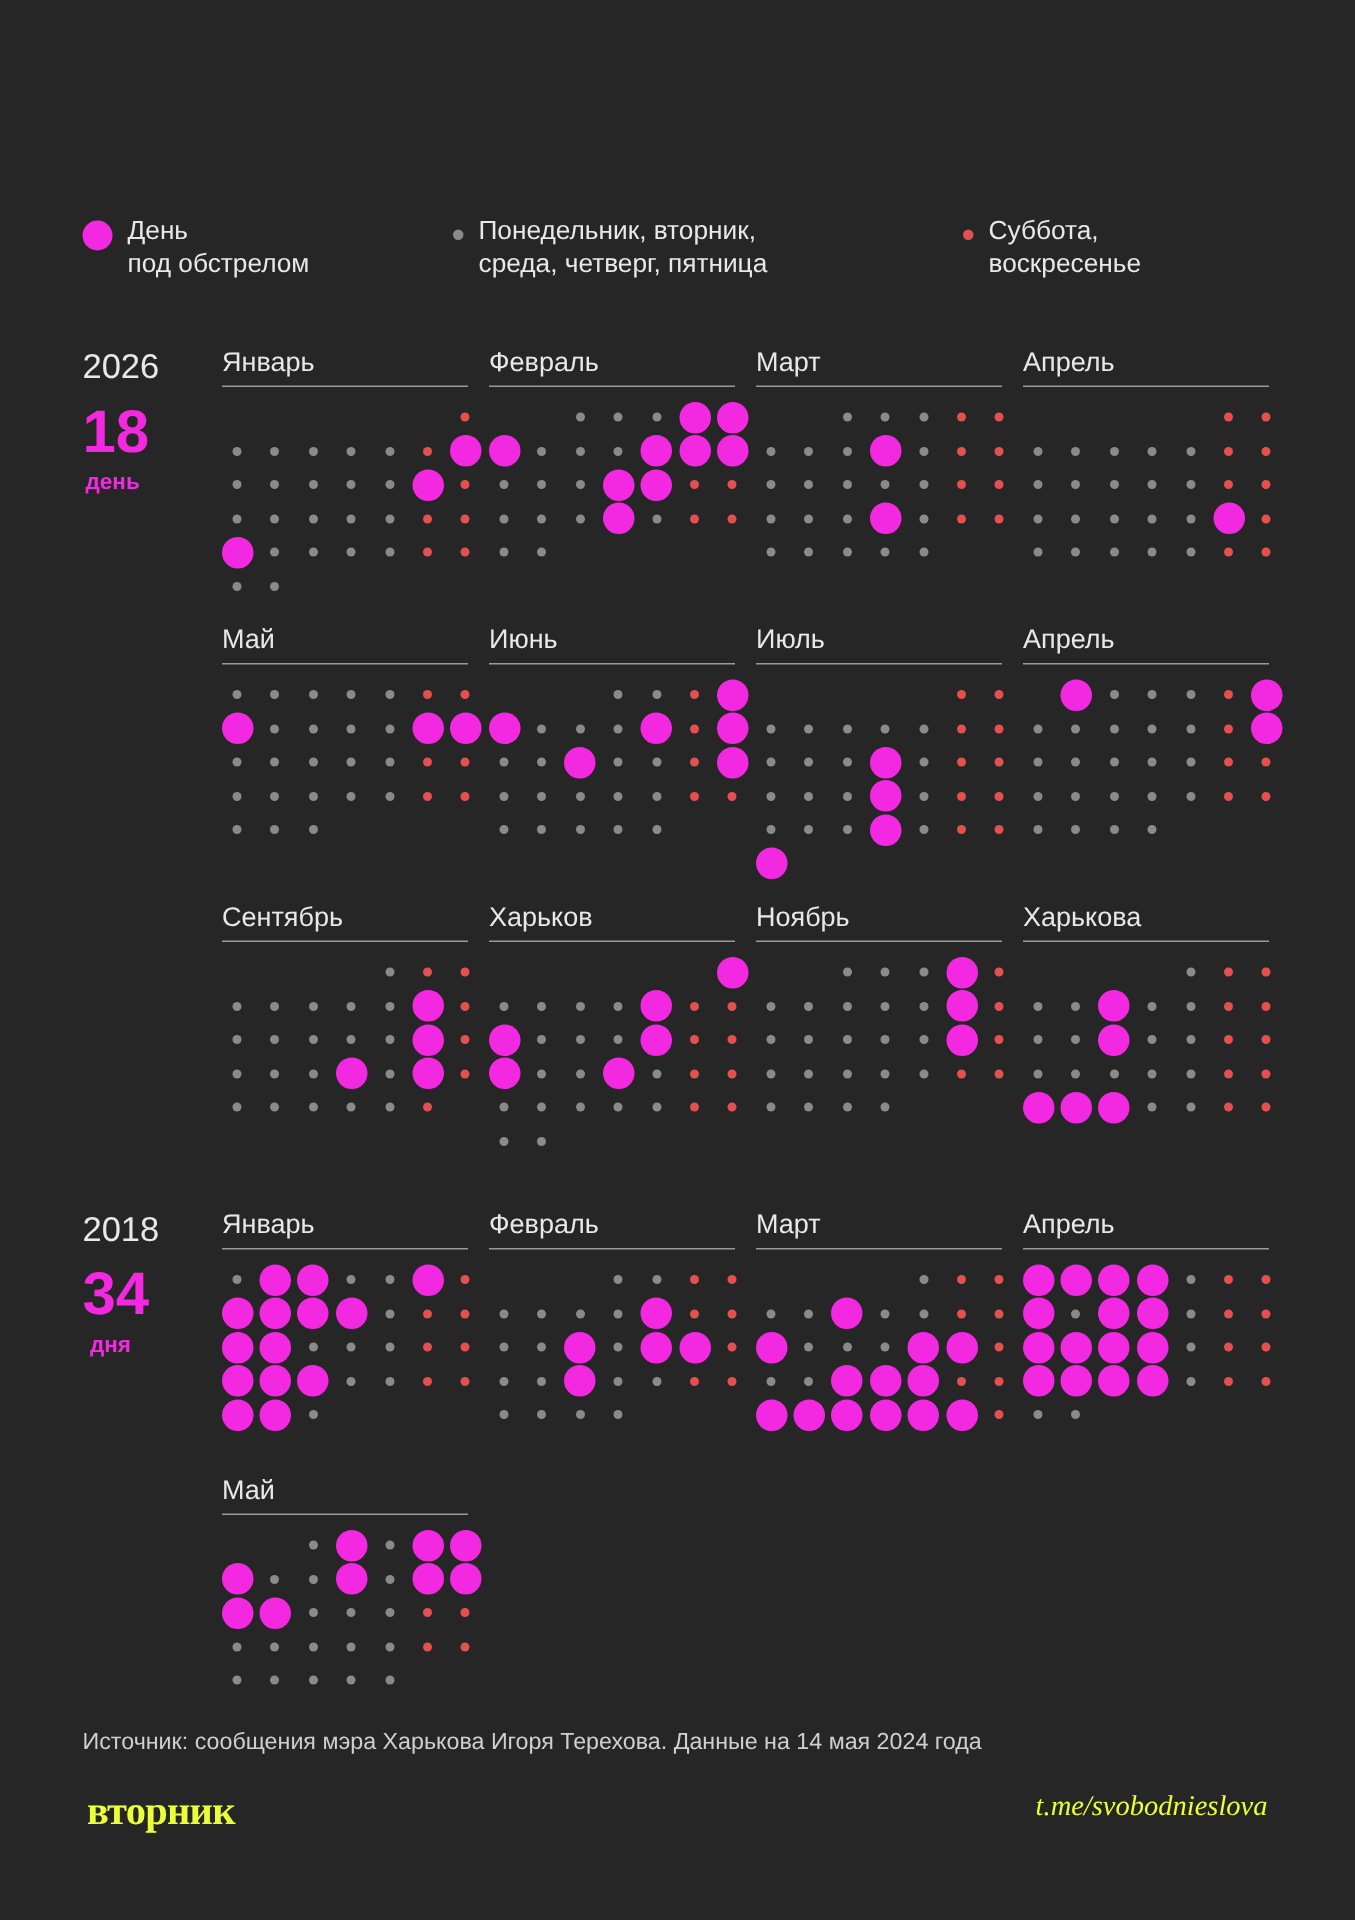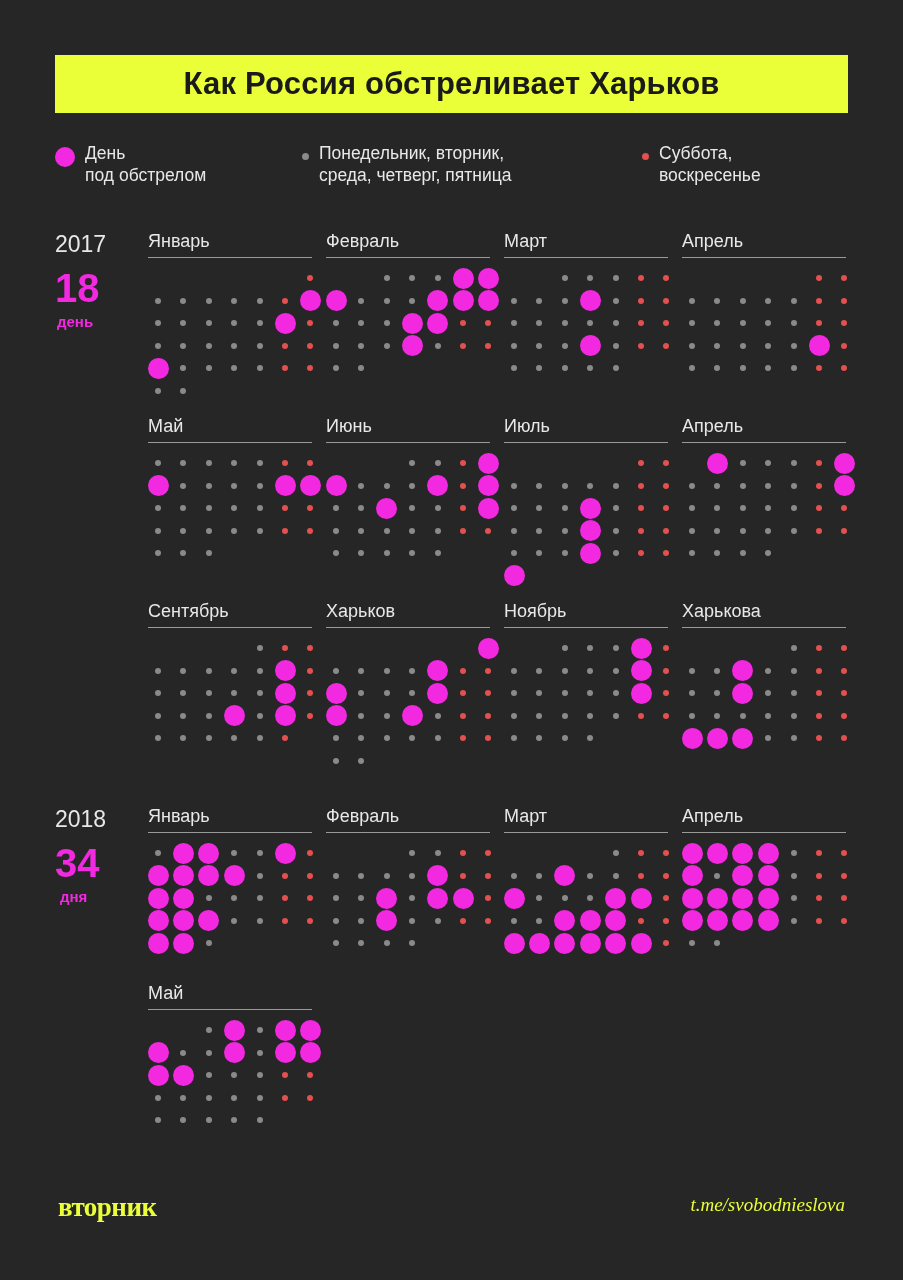--- a/index.html
+++ b/index.html
@@ -151,43 +151,40 @@
     color: #eaff38;
     font-family: "Liberation Serif", serif;
     font-style: italic;
   }
 </style>
 </head>
 <body>
 
 <div id="page">
 
-  <div class="title-band">
-    <div class="title-text">Как Россия обстреливает Харьков</div>
-  </div>
 
   <div class="legend">
     <div class="legend-item" id="legend-0">
       <span class="legend-swatch sw-big"></span>
       <span class="legend-label">День
 под обстрелом</span>
     </div>
     <div class="legend-item" id="legend-2">
       <span class="legend-swatch sw-red"></span>
       <span class="legend-label">Суббота,
 воскресенье</span>
     </div>
     <div class="legend-item" id="legend-1">
       <span class="legend-swatch sw-grey"></span>
       <span class="legend-label">Понедельник, вторник,
 среда, четверг, пятница</span>
     </div>
   </div>
 
-  <div class="year-label" style="left:55px; top:231px;">2017</div>
+  <div class="year-label" style="left:55px; top:231px;">2026</div>
   <div class="year-count" style="left:55px; top:268px;">18</div>
   <div class="year-unit" style="left:57px; top:313px;">день</div>
 
   <div class="year-label" style="left:55px; top:806px;">2018</div>
   <div class="year-count" style="left:55px; top:843px;">34</div>
   <div class="year-unit" style="left:60px; top:888px;">дня</div>
 
   <div id="months-layer">
       <div class="month" style="left: 148px; top: 231px;">
         <div class="month-name">Январь</div>
@@ -1820,16 +1817,17 @@
           <div class="cell" style="left: 75.2px; top: 90px;">
             <span class="dot-small wd"></span>
           </div>
           <div class="cell" style="left: 100.6px; top: 90px;">
             <span class="dot-small wd"></span>
           </div>
         </div>
       </div>
     </div>
 
+  <div class="source">Источник: сообщения мэра Харькова Игоря Терехова. Данные на 14 мая 2024 года</div>
   <div class="logo">вторник</div>
   <div class="tg-link">t.me/svobodnieslova</div>
 
 </div>
 
 </body></html>

